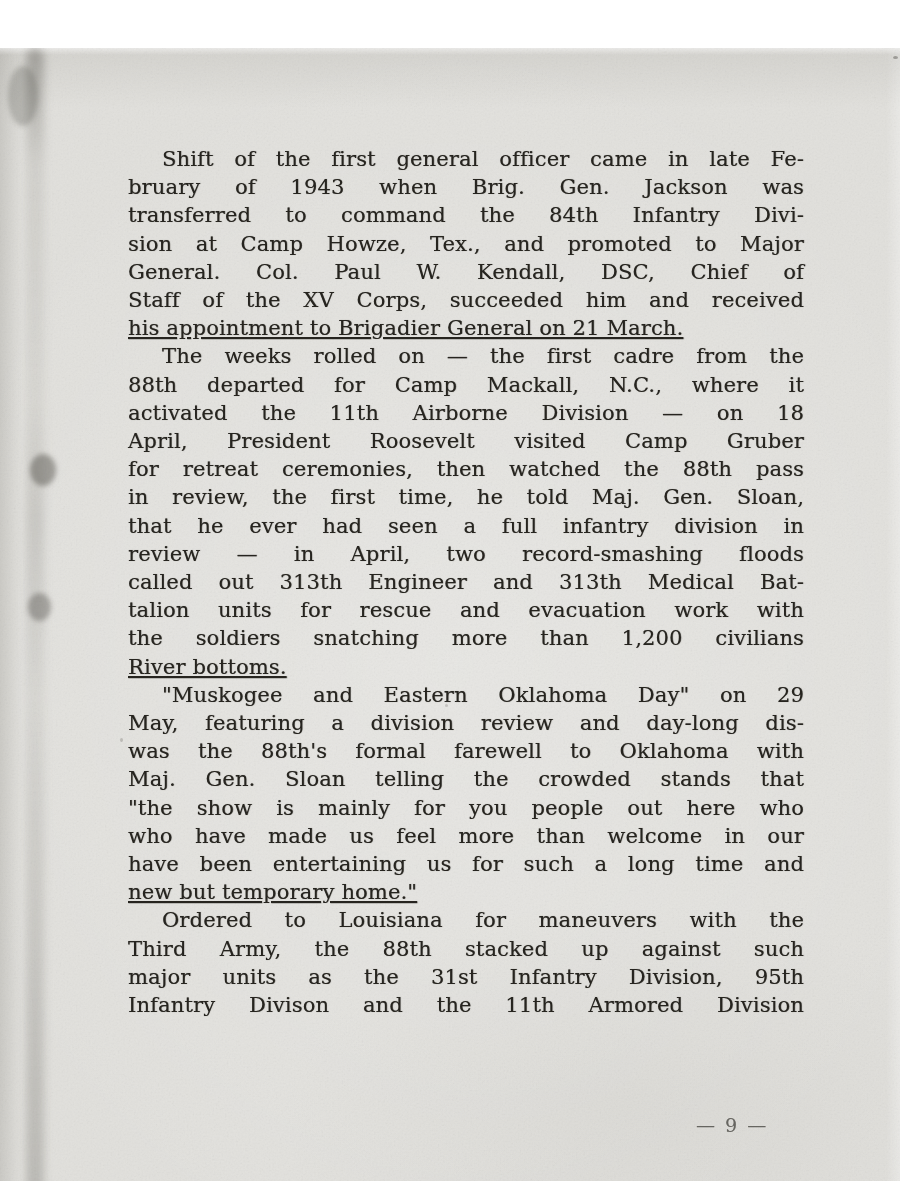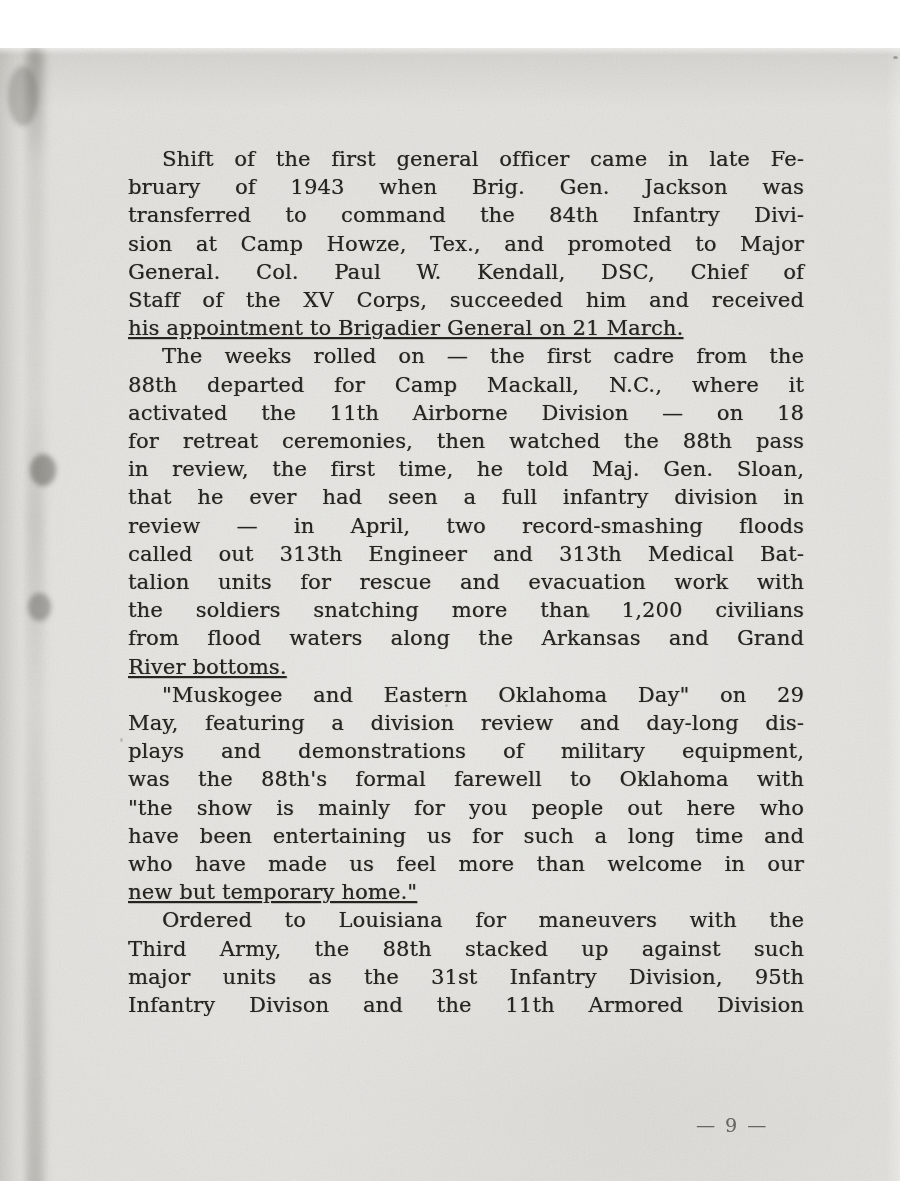--- a/index.html
+++ b/index.html
@@ -155,38 +155,38 @@
         <div class="line">transferred to command the 84th Infantry Divi-</div>
         <div class="line">sion at Camp Howze, Tex., and promoted to Major</div>
         <div class="line">General. Col. Paul W. Kendall, DSC, Chief of</div>
         <div class="line">Staff of the XV Corps, succeeded him and received</div>
         <div class="line last">his appointment to Brigadier General on 21 March.</div>
       </div>
       <div class="para">
         <div class="line indent">The weeks rolled on — the first cadre from the</div>
         <div class="line">88th departed for Camp Mackall, N.C., where it</div>
         <div class="line">activated the 11th Airborne Division — on 18</div>
+        <div class="line">April, President Roosevelt visited Camp Gruber</div>
         <div class="line">for retreat ceremonies, then watched the 88th pass</div>
         <div class="line">in review, the first time, he told Maj. Gen. Sloan,</div>
         <div class="line">that he ever had seen a full infantry division in</div>
         <div class="line">review — in April, two record-smashing floods</div>
         <div class="line">called out 313th Engineer and 313th Medical Bat-</div>
         <div class="line">talion units for rescue and evacuation work with</div>
         <div class="line">the soldiers snatching more than 1,200 civilians</div>
-        <div class="line">from flood waters along the Arkansas and Grand</div>
         <div class="line last">River bottoms.</div>
       </div>
       <div class="para">
         <div class="line indent">"Muskogee and Eastern Oklahoma Day" on 29</div>
         <div class="line">May, featuring a division review and day-long dis-</div>
-        <div class="line">plays and demonstrations of military equipment,</div>
         <div class="line">was the 88th's formal farewell to Oklahoma with</div>
+        <div class="line">Maj. Gen. Sloan telling the crowded stands that</div>
         <div class="line">"the show is mainly for you people out here who</div>
+        <div class="line">who have made us feel more than welcome in our</div>
         <div class="line">have been entertaining us for such a long time and</div>
-        <div class="line">who have made us feel more than welcome in our</div>
         <div class="line last">new but temporary home."</div>
       </div>
       <div class="para">
         <div class="line indent">Ordered to Louisiana for maneuvers with the</div>
         <div class="line">Third Army, the 88th stacked up against such</div>
         <div class="line">major units as the 31st Infantry Division, 95th</div>
         <div class="line">Infantry Divison and the 11th Armored Division</div>
       </div>
     </div>
 

